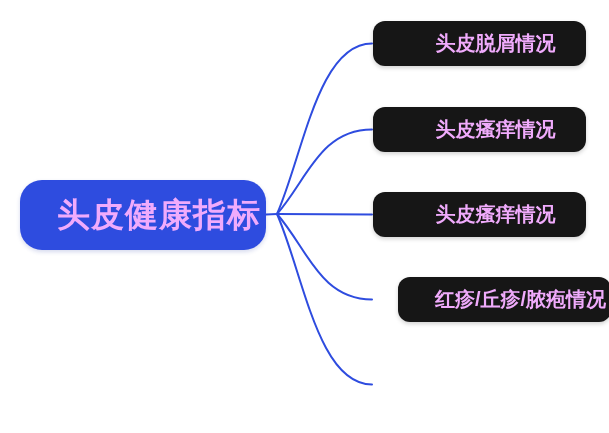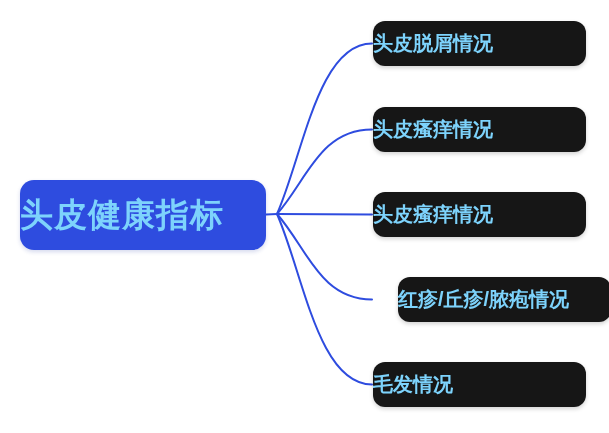--- a/index.html
+++ b/index.html
@@ -18,33 +18,35 @@
   .connectors {
     position: absolute;
     inset: 0;
     width: 609px;
     height: 433px;
   }
   .node {
     position: absolute;
     display: flex;
     align-items: center;
+    justify-content: center;
     box-sizing: border-box;
-    color: #7dd3fc;
+    color: #f0abfc;
     font-weight: bold;
     text-align: center;
     white-space: nowrap;
+    padding-left: 32px;
   }
   .root-node {
     left: 20px;
     top: 180px;
     width: 246px;
     height: 70px;
     background: #2E4CDF;
-    border-radius: 14px;
+    border-radius: 22px;
     font-size: 33px;
     letter-spacing: 1px;
     box-shadow: 0 2px 4px rgba(30, 50, 160, 0.18);
   }
   .branch-node {
     left: 373px;
     width: 213px;
     height: 45px;
     background: #161616;
     border-radius: 12px;
@@ -84,17 +86,14 @@
   </div>
 
   <div class="node branch-node branch-2">
     <span>头皮瘙痒情况</span>
   </div>
 
   <div class="node branch-node branch-3">
     <span>红疹/丘疹/脓疱情况</span>
   </div>
 
-  <div class="node branch-node branch-4">
-    <span>毛发情况</span>
-  </div>
 
 </div>
 
 </body></html>

